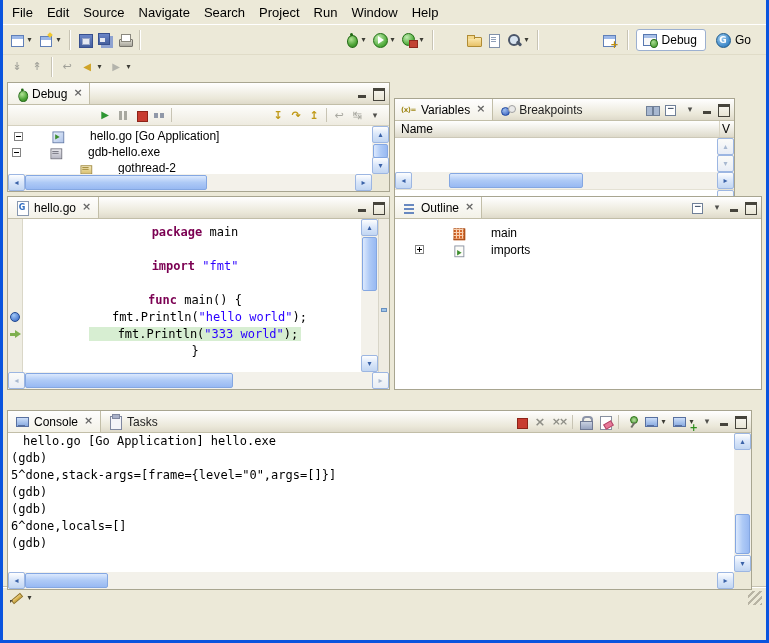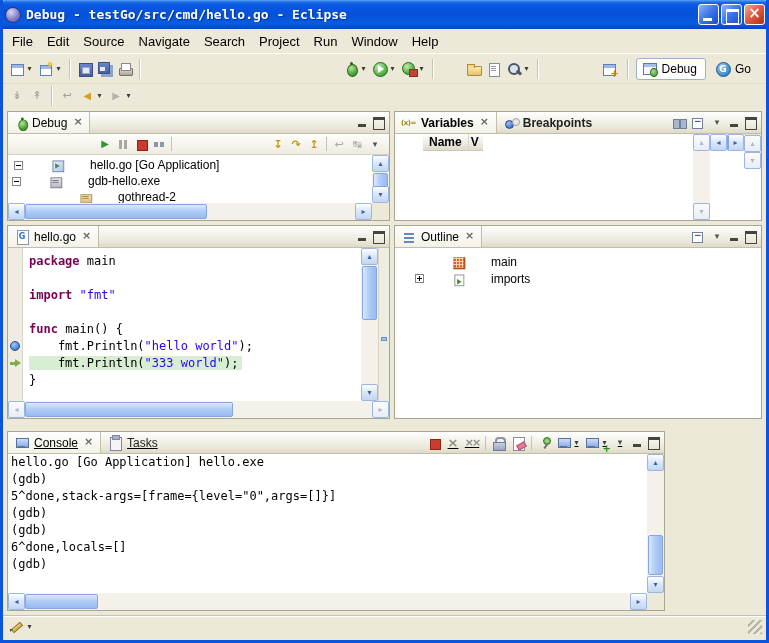--- a/index.html
+++ b/index.html
@@ -123,24 +123,24 @@
   .ic-imports::before{content:"";position:absolute;left:3px;top:2px;width:9px;height:11px;background:#FCFCF8;border:1px solid #8890A0;}
   .ic-imports::after{content:"";position:absolute;left:6px;top:7px;width:0;height:0;border-left:5px solid #3E8E2E;border-top:3px solid transparent;border-bottom:3px solid transparent;}
   .ic-func::before{content:"";position:absolute;left:3px;top:3px;width:9px;height:9px;border-radius:50%;background:radial-gradient(circle at 35% 30%,#90C4E8,#2E74B0 70%,#1E5C94);border:1px solid #16527E;}
   .ic-pen::before{content:"";position:absolute;left:2px;top:6px;width:10px;height:3px;background:linear-gradient(#F0D080,#C8A030);border:1px solid #907020;transform:rotate(-40deg);}
   .ic-pen::after{content:"";position:absolute;left:1px;top:10px;width:0;height:0;border-top:3px solid #504838;border-right:3px solid transparent;}
 
   
   .workbench{position:relative;height:508px;}
   .view{position:absolute;border:1px solid #A8A590;background:#fff;}
   .v-debug{left:4px;top:4px;width:383px;height:110px;}
-  .v-vars{left:391px;top:4px;width:368px;height:110px;font-weight:bold;}
-  .v-editor{left:4px;top:118px;width:383px;height:194px;}
+  .v-vars{left:391px;top:20px;width:341px;height:110px;}
+  .v-editor{left:4px;top:118px;width:383px;height:194px;text-align:center;}
   .v-outline{left:391px;top:118px;width:368px;height:194px;}
-  .v-console{left:4px;top:324px;width:658px;height:180px;text-decoration:underline;}
+  .v-console{left:4px;top:332px;width:745px;height:180px;}
   .vhdr{display:flex;align-items:stretch;height:22px;font-size:12px;
     background:linear-gradient(180deg,#FFFFFF,#EAE7D8 75%,#DEDACA);border-bottom:1px solid #C2BEA8;}
   .vtab{display:flex;align-items:center;gap:4px;padding:0 6px;color:#222;}
   .vtab.sel{background:linear-gradient(180deg,#FEFEFE,#F3F1E7);border-right:1px solid #C2BEA8;color:#000;}
   .tab-close{width:10px;height:12px;position:relative;margin-left:2px;}
   .tab-close::after{content:"×";position:absolute;left:0;top:-2px;font:bold 11px "DejaVu Sans",sans-serif;color:#666;}
   .vtools{margin-left:auto;display:flex;align-items:center;gap:1px;padding-right:3px;}
   .vsep{width:1px;height:14px;background:#C8C4B4;margin:0 3px;}
   .mmbtn{width:15px;height:15px;position:relative;flex:none;}
   .mm-min::after{content:"";position:absolute;left:3px;bottom:3px;width:8px;height:3px;background:#46443C;}
@@ -168,21 +168,21 @@
   .tree{flex:1;background:#fff;overflow:hidden;padding-top:2px;font-size:12px;}
   .trow{display:flex;align-items:center;height:16px;white-space:nowrap;gap:23px;}
   .trow-label{margin-left:3px;}
   .exp{width:9px;height:9px;flex:none;border:1px solid #848484;background:#fff;position:relative;margin-right:4px;}
   .exp::before{content:"";position:absolute;left:1px;right:1px;top:3px;height:1px;background:#000;}
   .exp.plus::after{content:"";position:absolute;top:1px;bottom:1px;left:3px;width:1px;background:#000;}
   .exp.none{visibility:hidden;}
   .debug-body{position:absolute;top:43px;left:0;right:0;bottom:17px;display:flex;background:#fff;}
 
   
-  .vars-body{position:absolute;top:22px;left:0;right:0;bottom:0;display:flex;flex-direction:row;background:#fff;margin-left:28px;}
+  .vars-body{position:absolute;top:22px;left:0;right:0;bottom:0;display:flex;flex-direction:column;background:#fff;}
   .vars-cols{display:flex;height:17px;flex:none;background:linear-gradient(180deg,#FFFFFF,#ECEAE1 60%,#DEDACB);border-bottom:1px solid #CCC8B8;font-size:12px;}
   .col-name{flex:1;padding:1px 6px;border-right:1px solid #D8D4C4;}
   .col-value{width:14px;padding:1px 2px;overflow:hidden;}
   .vars-mid{flex:1;display:flex;}
   .vars-tree{flex:1;background:#fff;}
   .vars-detail{height:34px;flex:none;display:flex;background:#fff;border-top:1px solid #E4E1D4;}
   .vars-detail-text{flex:1;}
 
   
   .ed-body{position:absolute;top:22px;left:0;right:0;bottom:17px;display:flex;background:#fff;}
@@ -201,42 +201,35 @@
   .ed-overview{width:11px;flex:none;background:#EFECE2;border-left:1px solid #D8D5C8;position:relative;}
   .ov-mark{position:absolute;left:2px;top:58%;width:6px;height:4px;background:#9EC4E8;border:1px solid #6890C0;}
 
   
   .out-body{position:absolute;top:22px;left:0;right:0;bottom:0;background:#fff;padding-top:5px;font-size:12px;}
   .out-body .trow{padding-left:20px;height:17px;}
 
   
   .con-body{position:absolute;top:22px;left:0;right:0;bottom:17px;display:flex;background:#fff;}
   .con-main{flex:1;overflow:hidden;font-family:"DejaVu Sans Mono",monospace;font-size:12px;}
-  .con-title{height:17px;line-height:17px;padding-left:3px;color:#000;}
+  .con-title{height:17px;line-height:17px;padding-left:15px;color:#000;}
   .con-line{height:17px;line-height:17px;padding-left:3px;white-space:pre;}
   .caret{display:inline-block;width:1px;height:13px;background:#000;vertical-align:-2px;}
 
   
   .statusbar{height:22px;border-top:1px solid #C6C2B2;box-shadow:inset 0 1px 0 #FFFFFF;display:flex;align-items:center;padding:0 4px;background:#ECE9D8;}
   .status-btn{display:flex;align-items:center;height:20px;padding:0 2px;}
   .resize-grip{margin-left:auto;width:14px;height:14px;
     background:repeating-linear-gradient(135deg,transparent 0 3px,#B8B4A4 3px 5px);}
 </style>
 </head>
 <body>
 
 <div class="win">
 
-  <div class="titlebar">
-    <span class="app-icon"></span>
-    <span class="title-text">Debug - testGo/src/cmd/hello.go - Eclipse</span>
-    <span class="winbtn min"></span>
-    <span class="winbtn max"></span>
-    <span class="winbtn close"></span>
-  </div>
 
   <div class="menubar" id="menubar">
       <span class="menu-item">File</span>
       <span class="menu-item">Edit</span>
       <span class="menu-item">Source</span>
       <span class="menu-item">Navigate</span>
       <span class="menu-item">Search</span>
       <span class="menu-item">Project</span>
       <span class="menu-item">Run</span>
       <span class="menu-item">Window</span>

